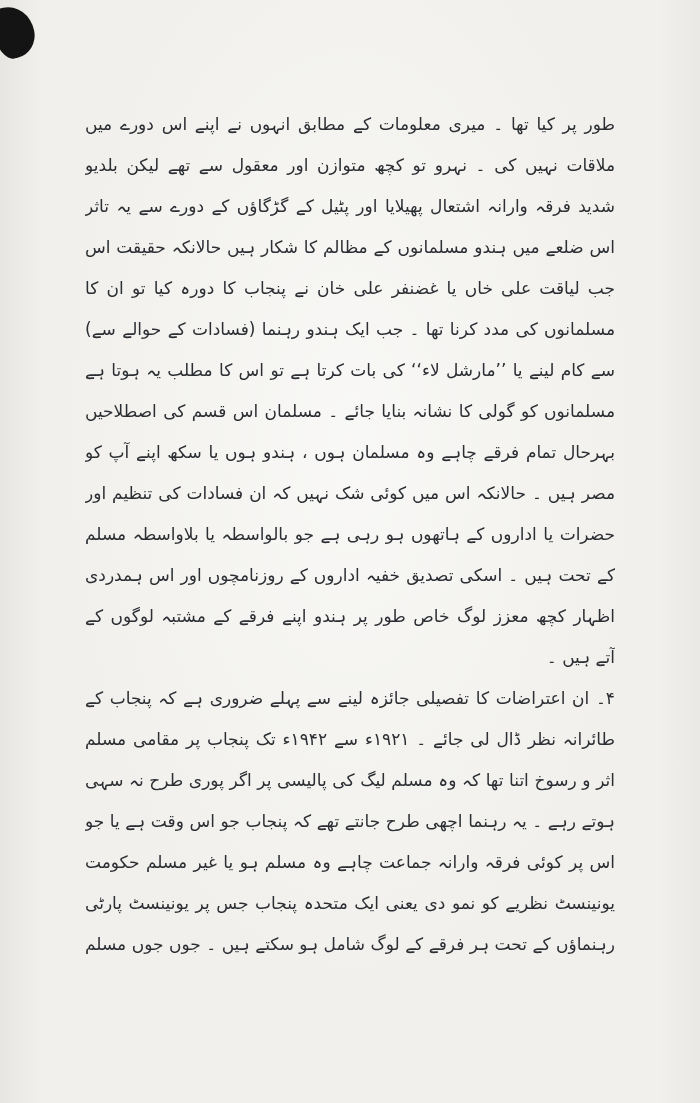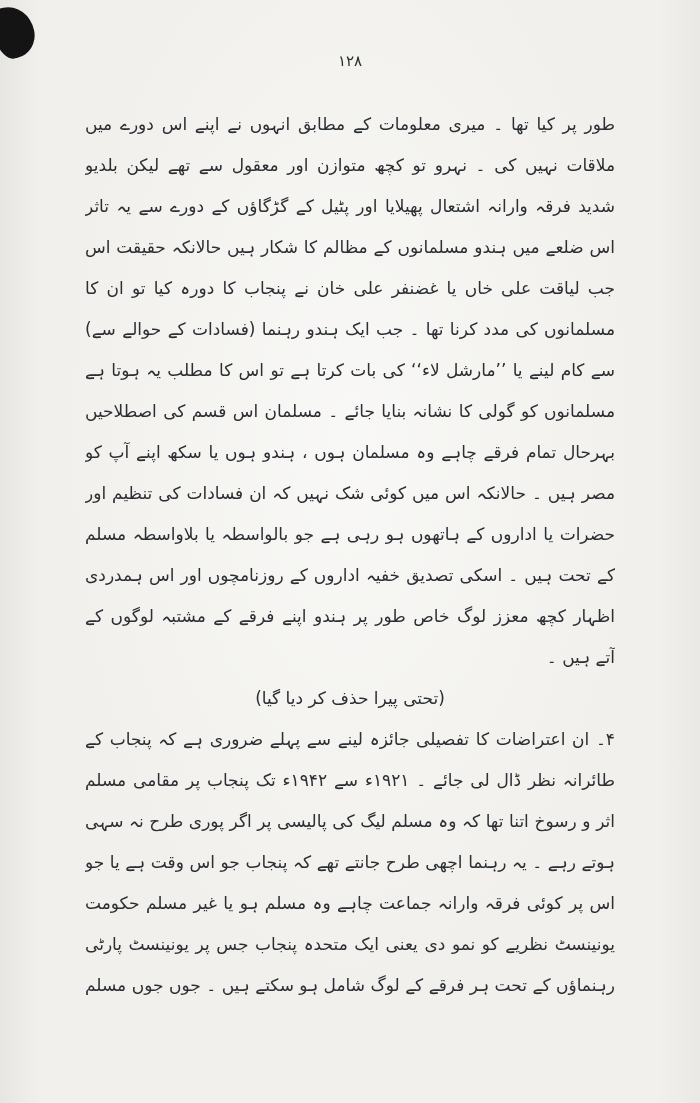--- a/index.html
+++ b/index.html
@@ -64,37 +64,35 @@
   }
   .a-j { text-align: justify; text-align-last: justify; }
   .a-r { text-align: left;   text-align-last: right; }
   .a-c { text-align: center;  text-align-last: center; }
 </style>
 </head>
 <body>
 
 <div class="page">
   <div class="ink-blot"></div>
-  <div class="page-number">۱۲۸</div>
   <div class="text-block">
       <div class="line a-j">طور پر کیا تھا ۔ میری معلومات کے مطابق انہوں نے اپنے اس دورے میں کسی اہم مسلمان سے</div>
       <div class="line a-j">ملاقات نہیں کی ۔ نہرو تو کچھ متوازن اور معقول سے تھے لیکن بلدیو سنگھ نے کم از کم دو موقعوں پر</div>
       <div class="line a-j">شدید فرقہ وارانہ اشتعال پھیلایا اور پٹیل کے گڑگاؤں کے دورے سے یہ تاثر پیدا کیا گیا کہ جیسے</div>
       <div class="line a-j">اس ضلعے میں ہندو مسلمانوں کے مظالم کا شکار ہیں حالانکہ حقیقت اس کے برعکس ہے ۔ اسی طرح</div>
       <div class="line a-j">جب لیاقت علی خاں یا غضنفر علی خان نے پنجاب کا دورہ کیا تو ان کا مقصد انتظامیہ کی نہیں بلکہ</div>
       <div class="line a-j">مسلمانوں کی مدد کرنا تھا ۔ جب ایک ہندو رہنما (فسادات کے حوالے سے) ’’انتہائی بے رحمی‘‘</div>
       <div class="line a-j">سے کام لینے یا ’’مارشل لاء‘‘ کی بات کرتا ہے تو اس کا مطلب یہ ہوتا ہے کہ زیادہ سے زیادہ</div>
       <div class="line a-j">مسلمانوں کو گولی کا نشانہ بنایا جائے ۔ مسلمان اس قسم کی اصطلاحیں کم ہی استعمال کرتے ہیں ۔</div>
       <div class="line a-j">بہرحال تمام فرقے چاہے وہ مسلمان ہوں ، ہندو ہوں یا سکھ اپنے آپ کو بے گناہ ثابت کرنے پر</div>
       <div class="line a-j">مصر ہیں ۔ حالانکہ اس میں کوئی شک نہیں کہ ان فسادات کی تنظیم اور مالی اعانت کی حد تک انہی</div>
       <div class="line a-j">حضرات یا اداروں کے ہاتھوں ہو رہی ہے جو بالواسطہ یا بلاواسطہ مسلم لیگ ، کانگریس یا اکالی پارٹی</div>
       <div class="line a-j">کے تحت ہیں ۔ اسکی تصدیق خفیہ اداروں کے روزنامچوں اور اس ہمدردی سے ہوتی ہے جس کا</div>
       <div class="line a-j">اظہار کچھ معزز لوگ خاص طور پر ہندو اپنے فرقے کے مشتبہ لوگوں کے بارے میں کرتے نظر</div>
       <div class="line a-r">آتے ہیں ۔</div>
-      <div class="line a-c">(تحتی پیرا حذف کر دیا گیا)</div>
       <div class="line a-j">۴۔ ان اعتراضات کا تفصیلی جائزہ لینے سے پہلے ضروری ہے کہ پنجاب کے پس منظر پر ایک</div>
       <div class="line a-j">طائرانہ نظر ڈال لی جائے ۔ ۱۹۲۱ء سے ۱۹۴۲ء تک پنجاب پر مقامی مسلم رہنما چھائے رہے اور ان کا</div>
       <div class="line a-j">اثر و رسوخ اتنا تھا کہ وہ مسلم لیگ کی پالیسی پر اگر پوری طرح نہ سہی پھر بھی خاصی حد تک اثر انداز</div>
       <div class="line a-j">ہوتے رہے ۔ یہ رہنما اچھی طرح جانتے تھے کہ پنجاب جو اس وقت ہے یا جو ۱۵ اگست تک رہے گا</div>
       <div class="line a-j">اس پر کوئی فرقہ وارانہ جماعت چاہے وہ مسلم ہو یا غیر مسلم حکومت نہیں کر سکتی ۔ لہذا انہوں نے</div>
       <div class="line a-j">یونینسٹ نظریے کو نمو دی یعنی ایک متحدہ پنجاب جس پر یونینسٹ پارٹی کی حکومت ہوگی ، جس میں مسلم</div>
       <div class="line a-j">رہنماؤں کے تحت ہر فرقے کے لوگ شامل ہو سکتے ہیں ۔ جوں جوں مسلم لیگ زور پکڑتی گئی</div>
     </div>
 </div>
 

